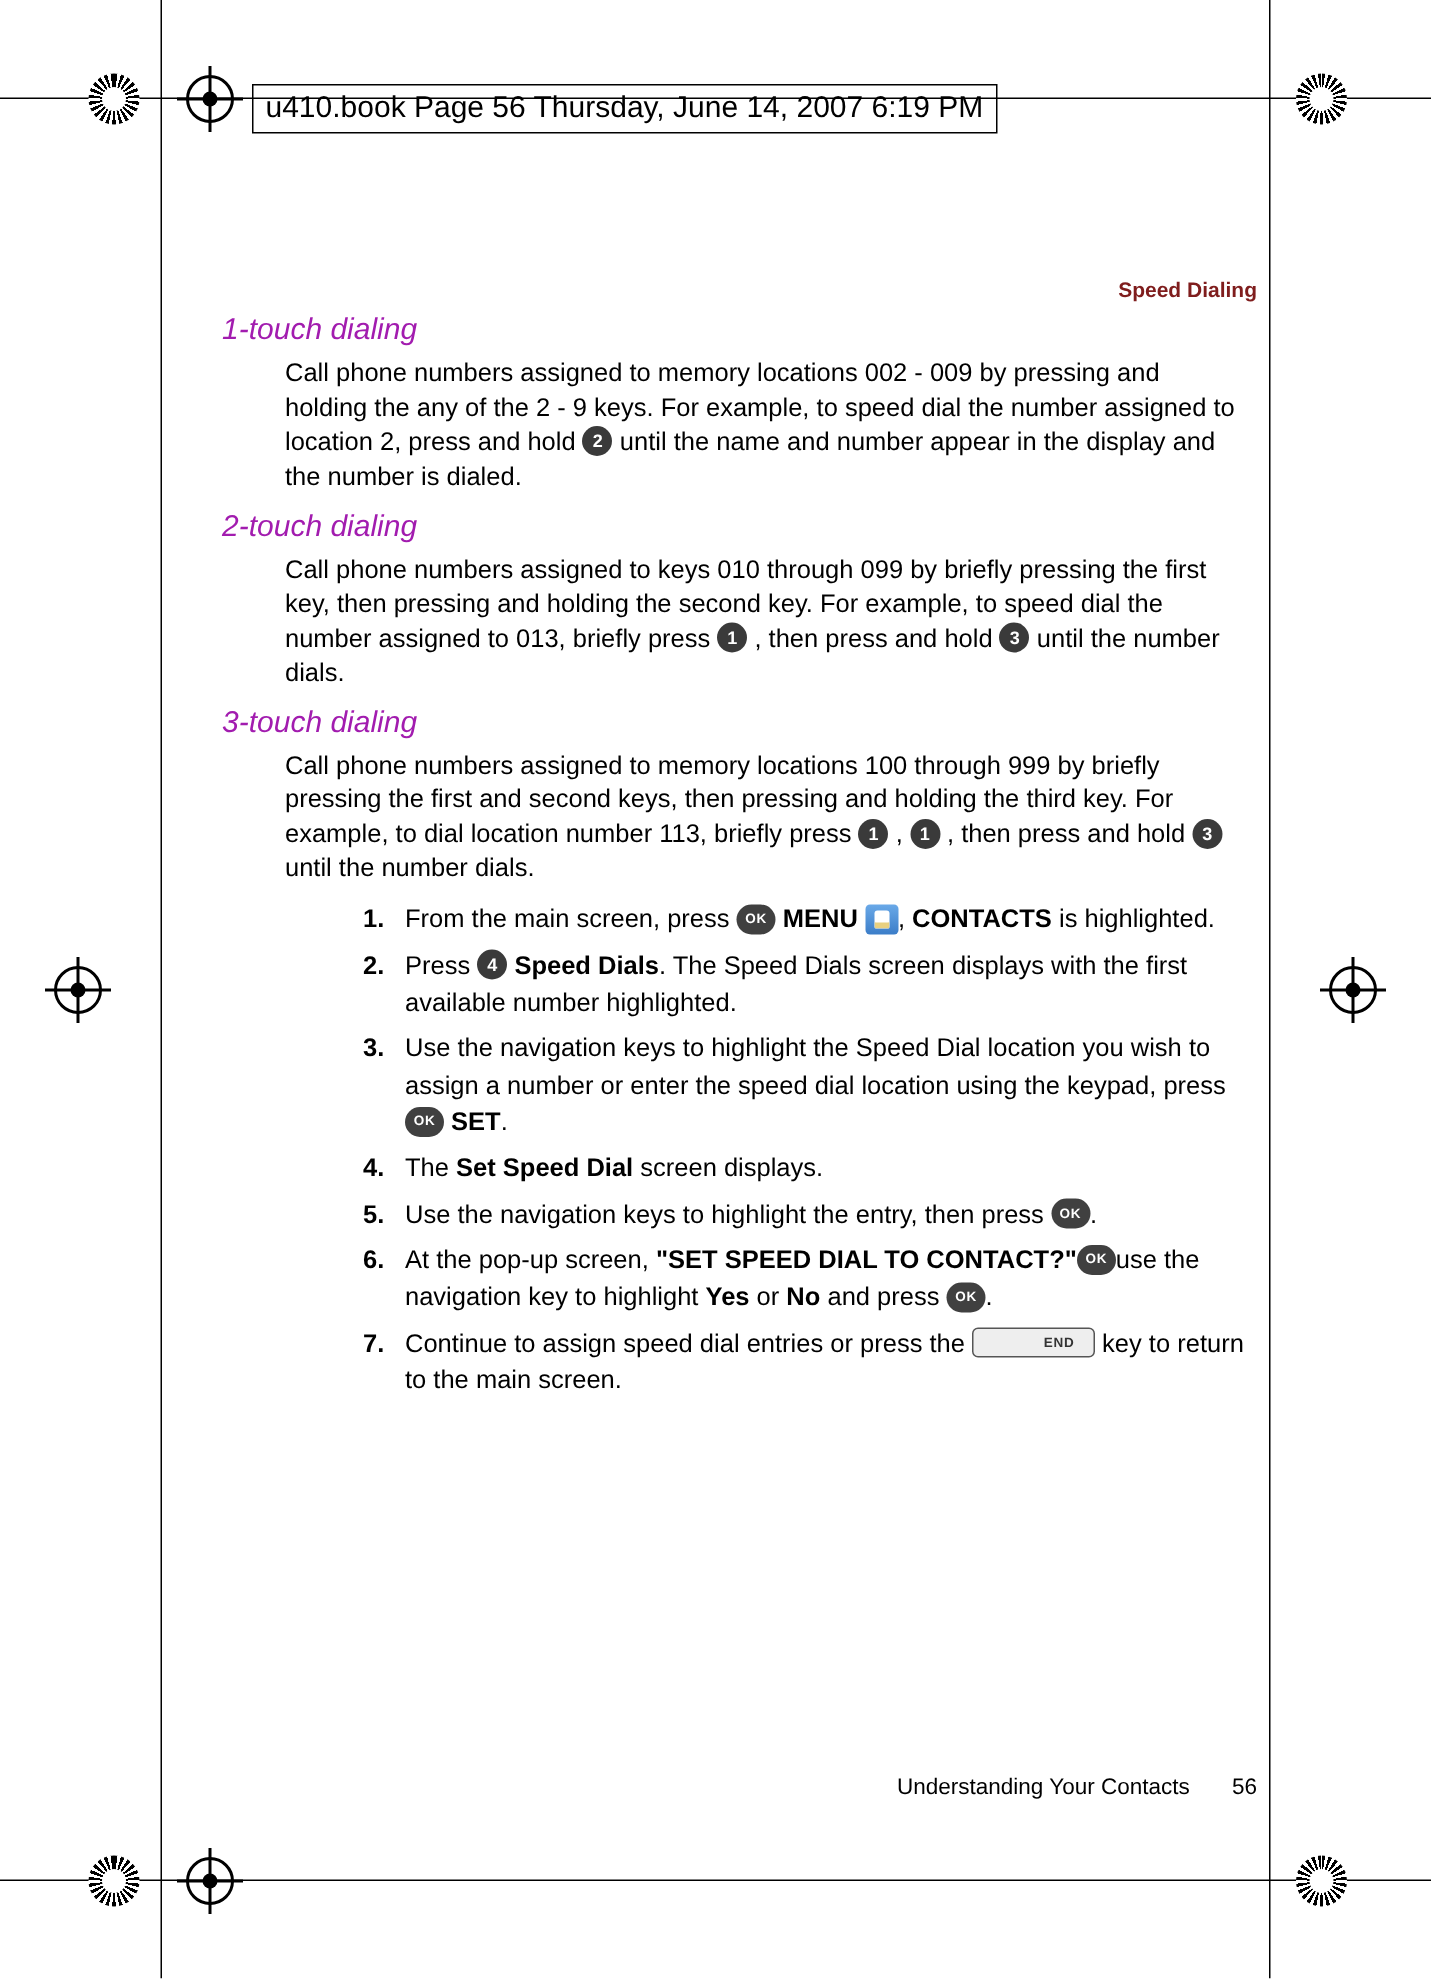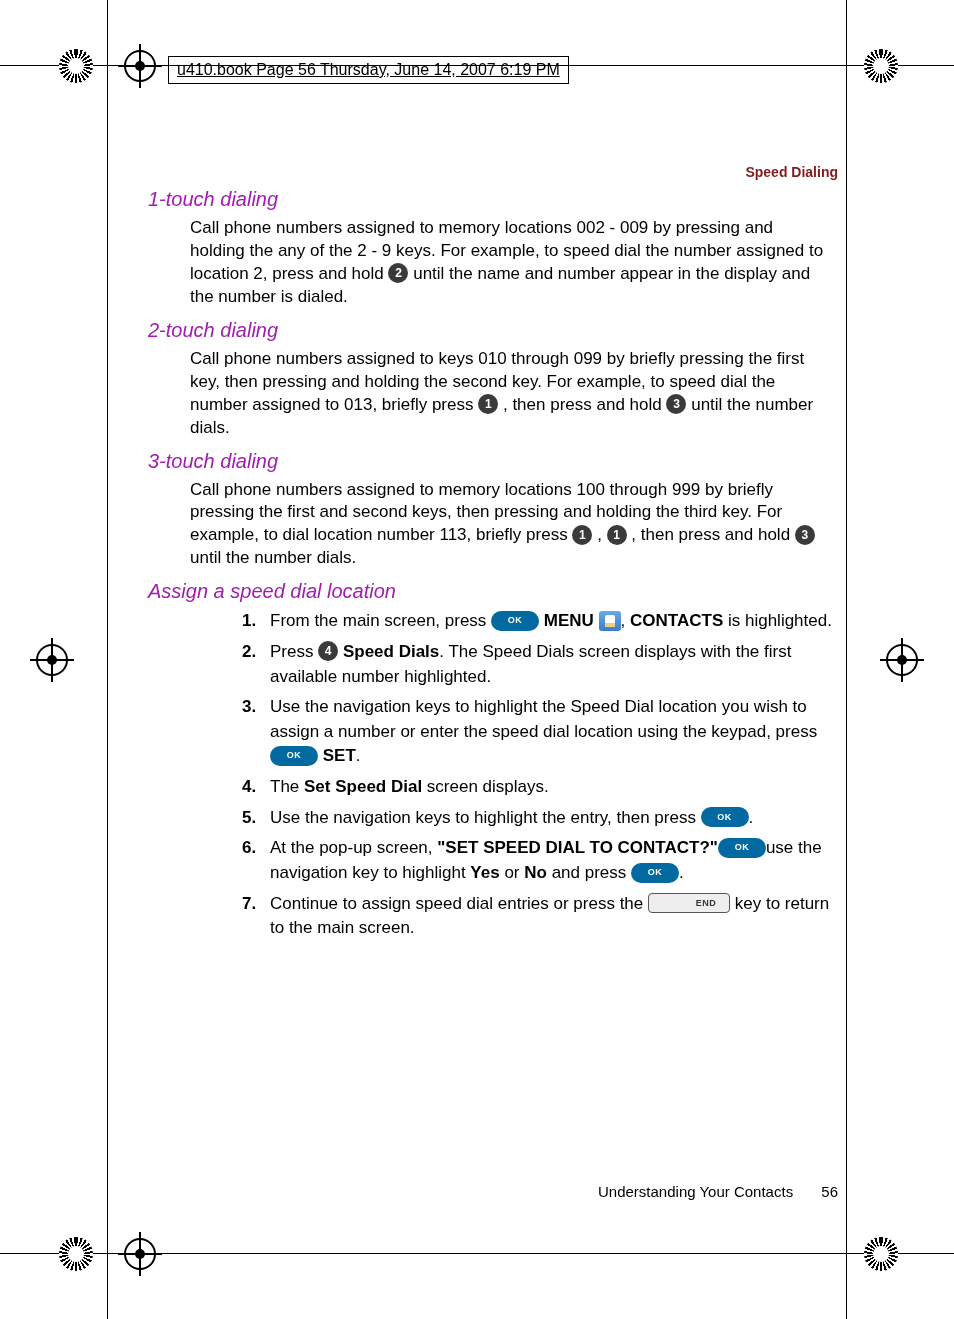--- a/index.html
+++ b/index.html
@@ -61,23 +61,22 @@
     position: absolute;
     left: 112px;
     top: 50px;
     width: 730px;
     height: 1150px;
   }
   .header-box {
     border: 1px solid #000;
     padding: 4px 8px;
     display: inline-block;
-    font-size: 16px;
-    margin-bottom: 30px;
-    text-decoration: underline;
+    font-size: 20px;
+    margin-bottom: 46px;
   }
   .section-label {
     text-align: right;
     color: #7f1d1d;
     font-weight: bold;
     font-size: 14px;
     margin-right: 4px;
     margin-top: 50px;
   }
   .subhead {
@@ -123,24 +122,24 @@
     font-weight: bold;
     vertical-align: middle;
     position: relative;
     top: -1px;
     font-family: Arial, sans-serif;
   }
   .key-ok {
     display: inline-flex;
     align-items: center;
     justify-content: center;
-    width: 48px;
+    width: 26px;
     height: 20px;
     border-radius: 10px;
-    background: #0369a1;
+    background: #404040;
     color: #fff;
     font-size: 9px;
     font-weight: bold;
     vertical-align: middle;
     position: relative;
     top: -1px;
     letter-spacing: 0.5px;
   }
   .key-end {
     display: inline-flex;
@@ -265,21 +264,20 @@
     <span>Call phone numbers assigned to memory locations 100 through 999 by briefly pressing the first and second keys, then pressing and holding the third key. For example, to dial location number 113, briefly press </span>
     <span class="key-circle">1</span>
     <span>, </span>
     <span class="key-circle">1</span>
     <span>, then press and hold </span>
     <span class="key-circle">3</span>
     <span> until the number dials.</span>
   </p>
 
   
-  <div class="subhead">Assign a speed dial location</div>
   <div class="steps" id="steps-container">
       <div class="step-row">
         <div class="step-num">1.</div>
         <div class="step-text"><span>From the main screen, press </span><span class="key-ok">OK</span><span> </span><b>MENU</b><span> </span><span class="contacts-icon"></span><span>, </span><span> </span><b>CONTACTS</b><span> is highlighted.</span></div>
       </div>
       <div class="step-row">
         <div class="step-num">2.</div>
         <div class="step-text"><span>Press </span><span class="key-circle">4</span><span> </span><b>Speed Dials</b><span>. The Speed Dials screen displays with the first available number highlighted.</span></div>
       </div>
       <div class="step-row">

